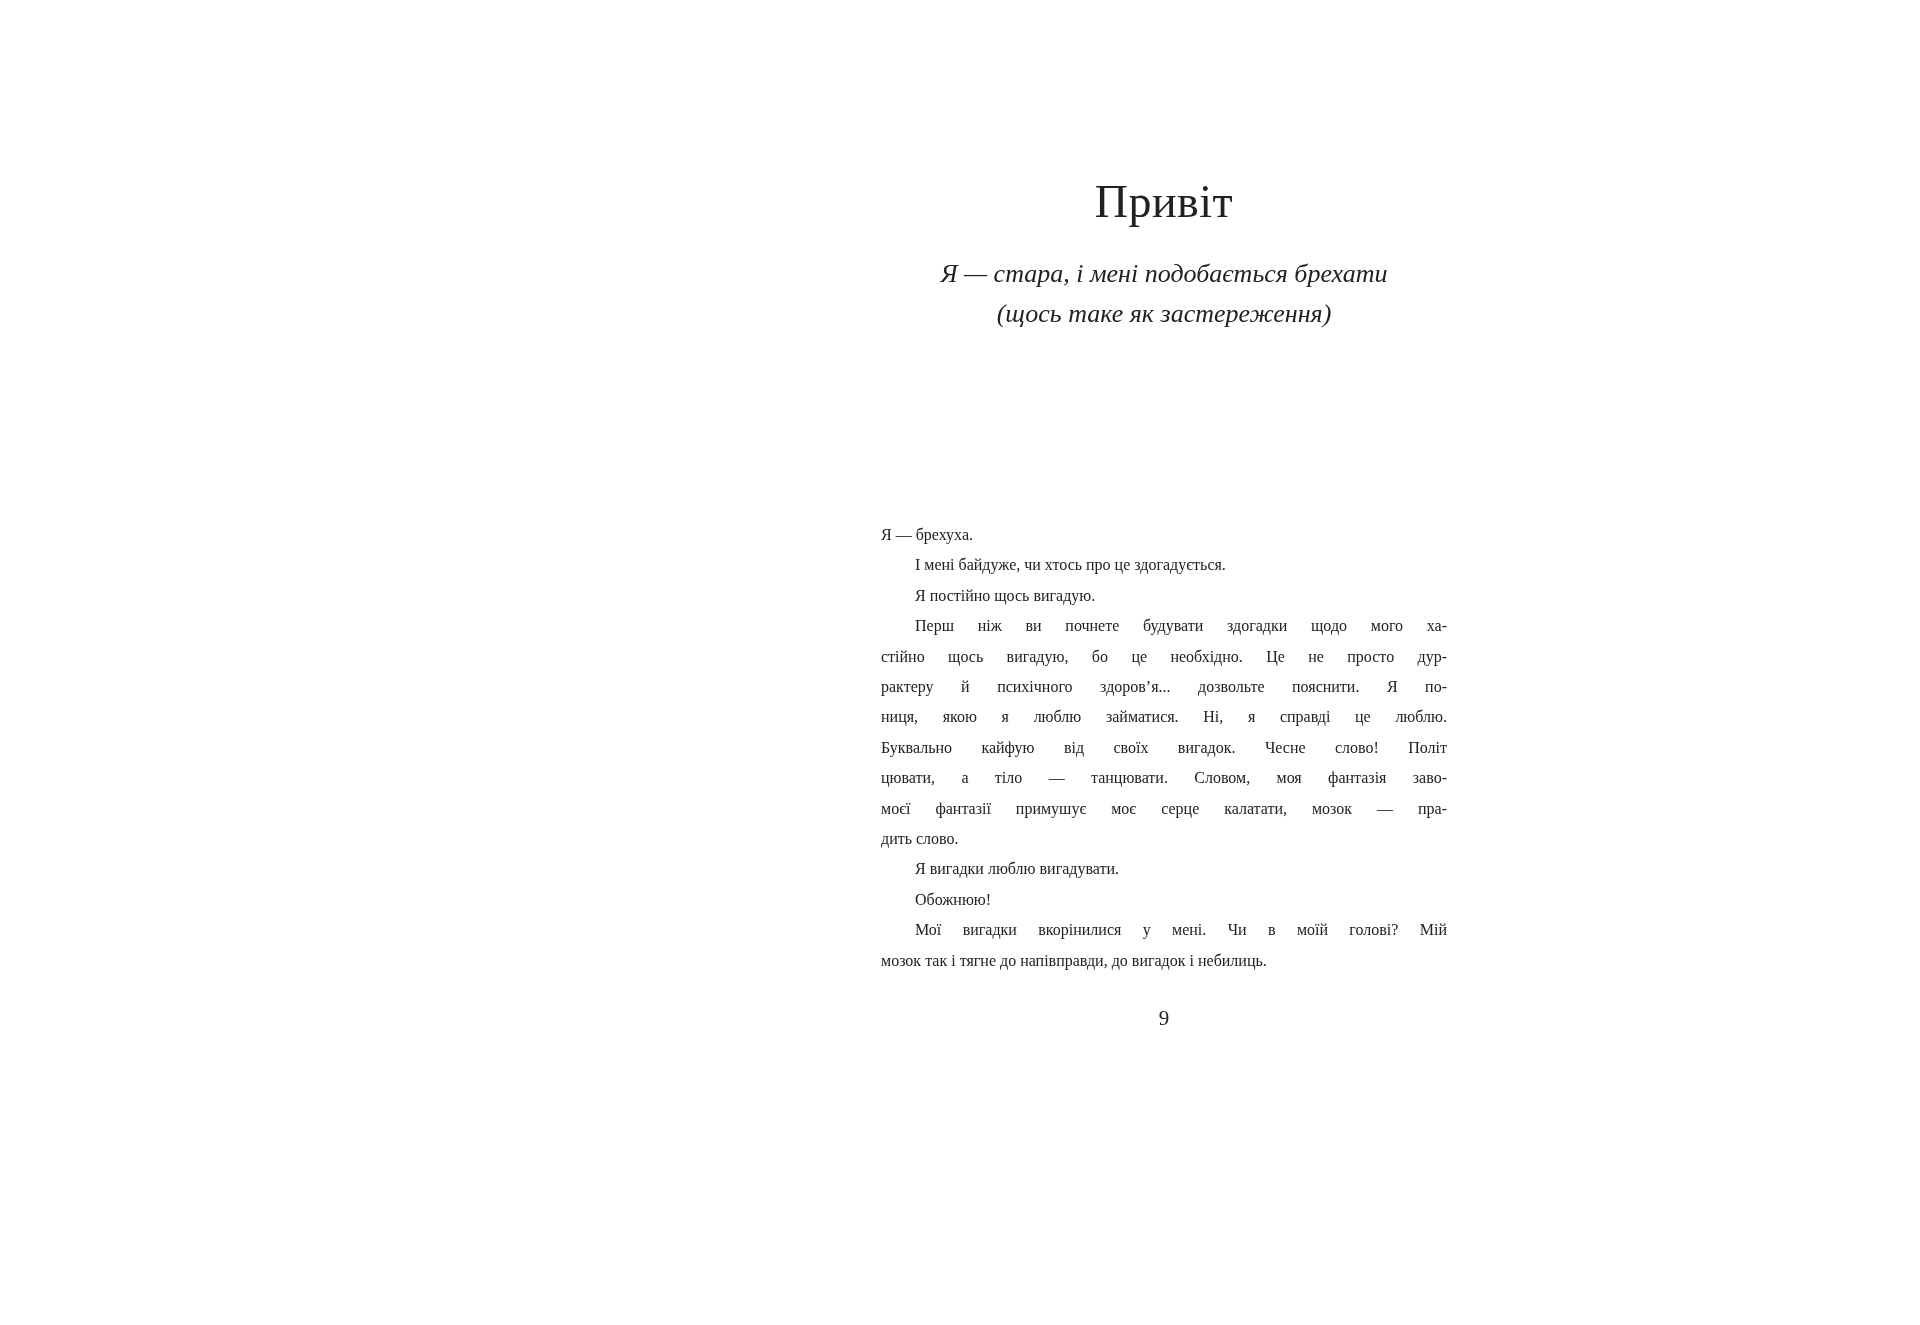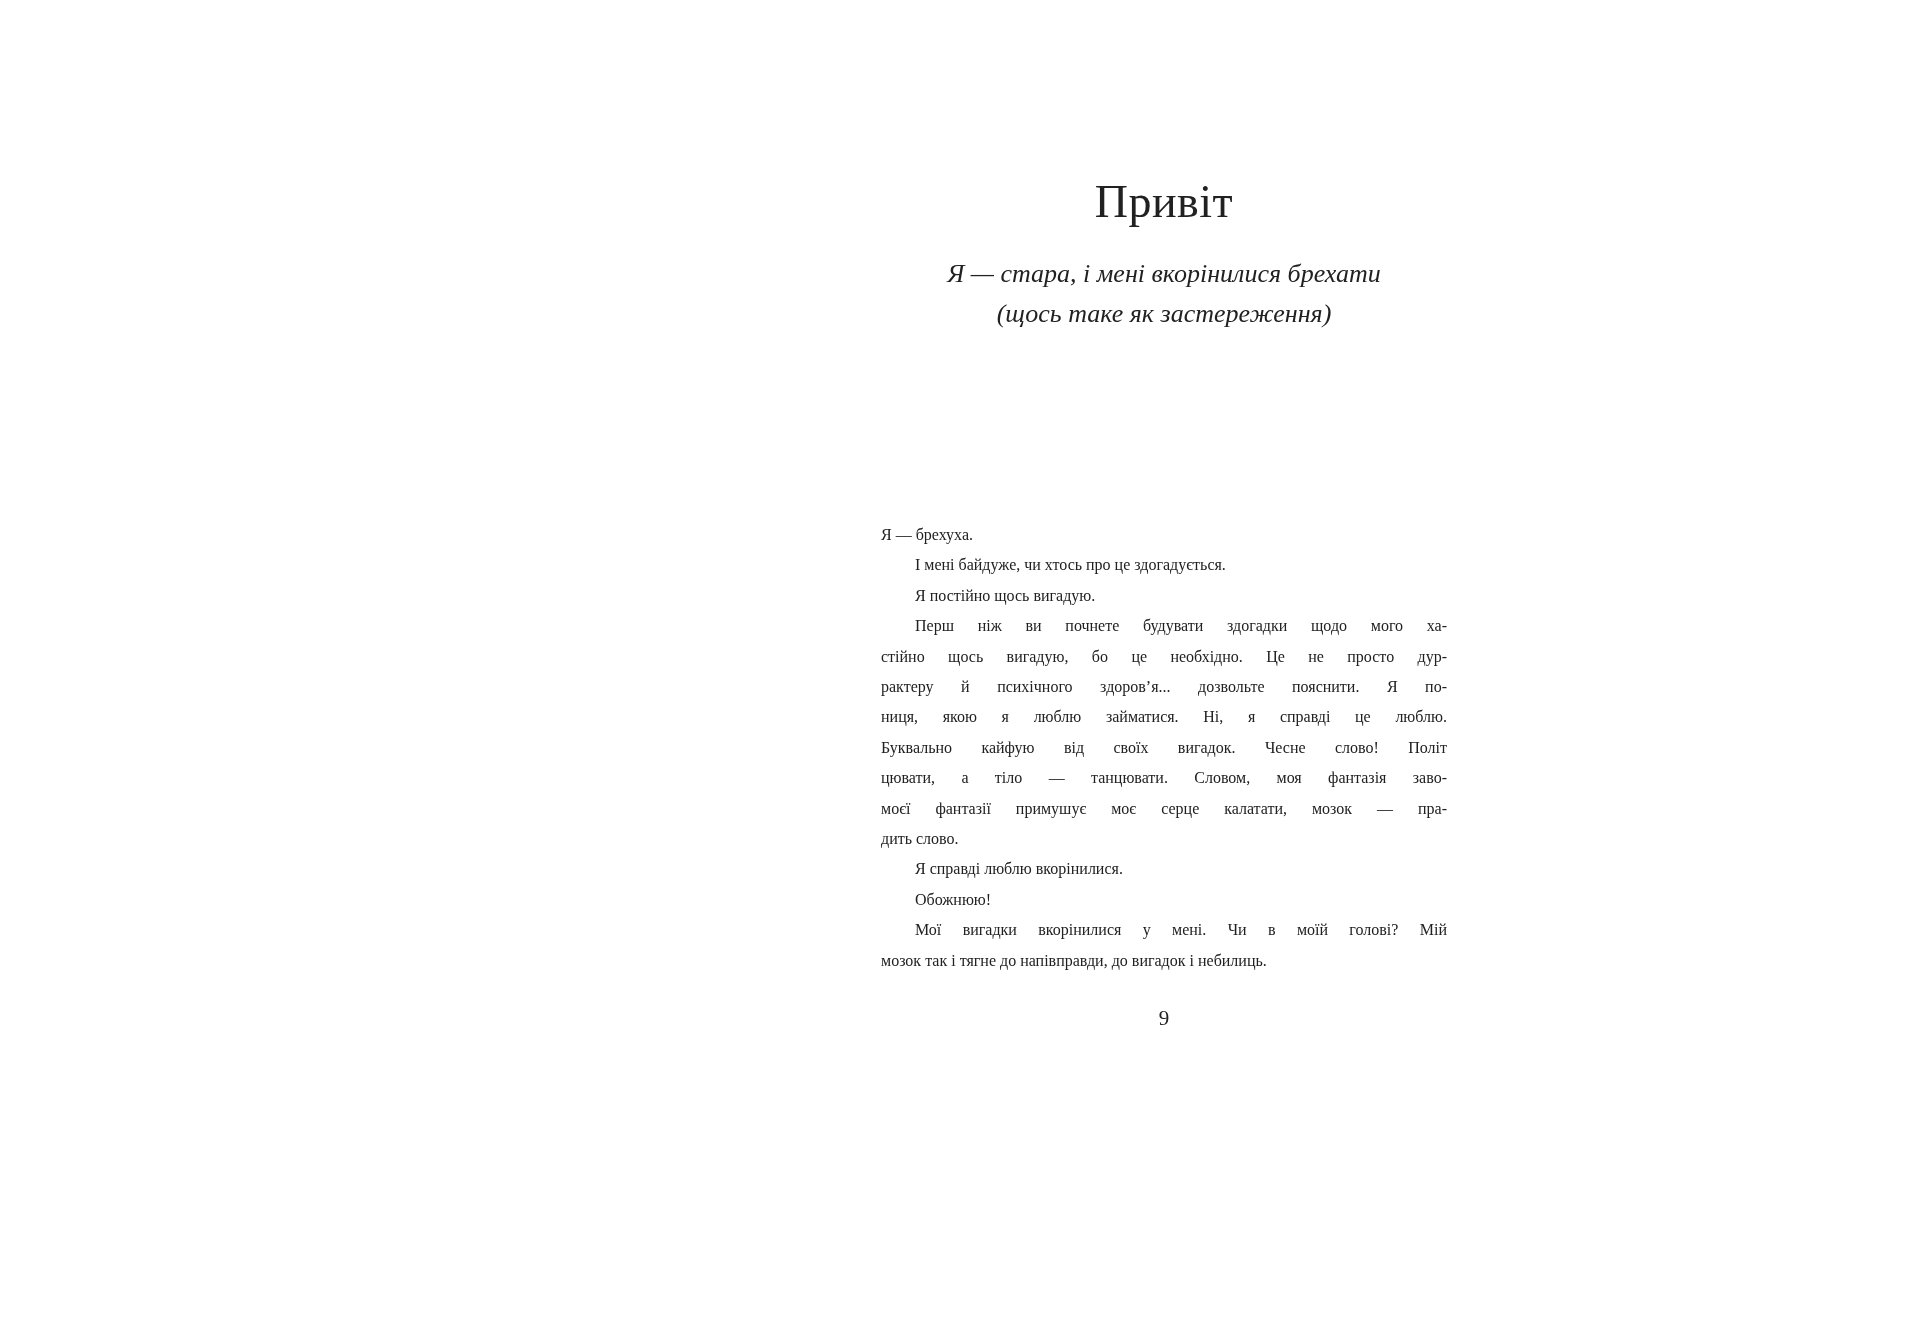--- a/index.html
+++ b/index.html
@@ -63,36 +63,36 @@
     font-size: 21px;
   }
 </style>
 </head>
 <body>
 
 <div class="book-page">
   <div class="chapter-title">Привіт</div>
 
   <div class="chapter-subtitle">
-    <div>Я — стара, і мені вкорінилися брехати</div>
+    <div>Я — стара, і мені подобається брехати</div>
     <div>(щось таке як застереження)</div>
   </div>
 
   <div class="body-text">
       <div class="line last">Я — брехуха.</div>
       <div class="line indent last">І мені байдуже, чи хтось про це здогадується.</div>
       <div class="line indent last">Я постійно щось вигадую.</div>
       <div class="line indent">Перш ніж ви почнете будувати здогадки щодо мого ха-</div>
       <div class="line">стійно щось вигадую, бо це необхідно. Це не просто дур-</div>
       <div class="line">рактеру й психічного здоров’я... дозвольте пояснити. Я по-</div>
       <div class="line">ниця, якою я люблю займатися. Ні, я справді це люблю.</div>
       <div class="line">Буквально кайфую від своїх вигадок. Чесне слово! Політ</div>
       <div class="line">цювати, а тіло — танцювати. Словом, моя фантазія заво-</div>
       <div class="line">моєї фантазії примушує моє серце калатати, мозок — пра-</div>
       <div class="line last">дить слово.</div>
-      <div class="line indent last">Я справді люблю вкорінилися.</div>
+      <div class="line indent last">Я вигадки люблю вигадувати.</div>
       <div class="line indent last">Обожнюю!</div>
       <div class="line indent">Мої вигадки вкорінилися у мені. Чи в моїй голові? Мій</div>
       <div class="line last">мозок так і тягне до напівправди, до вигадок і небилиць.</div>
     </div>
 
   <div class="page-number">9</div>
 </div>
 
 </body></html>

